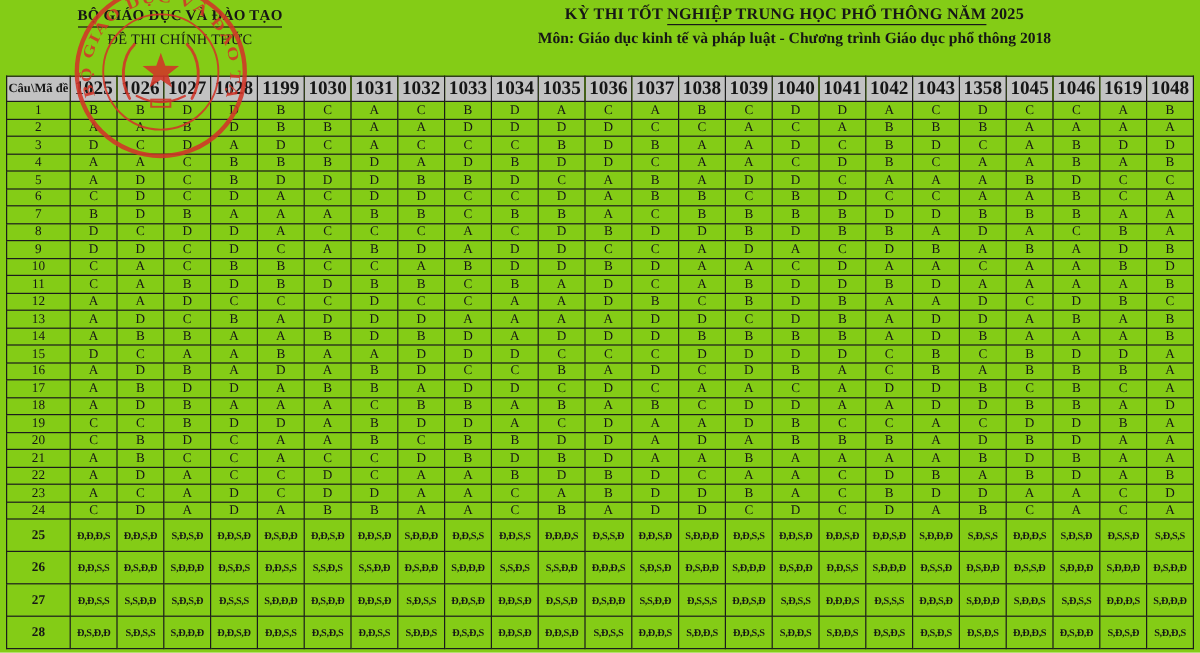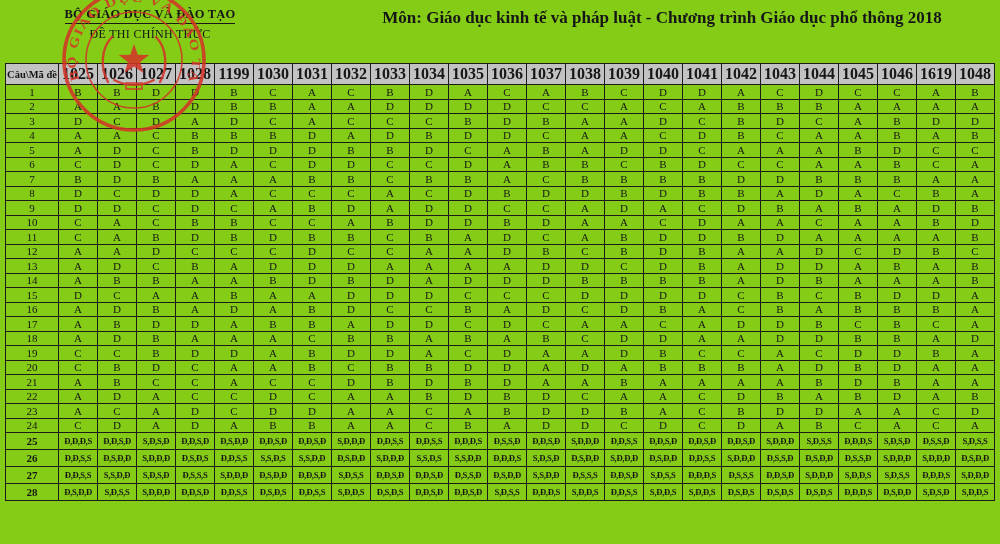--- a/index.html
+++ b/index.html
@@ -8,51 +8,52 @@
 
   
   .hdr-left{position:absolute;left:30px;top:4px;width:240px;text-align:center;}
   .hdr-left .l1{font-size:12.5px;font-weight:bold;letter-spacing:.2px;
                 border-bottom:1.4px solid #181818;display:inline-block;padding-bottom:1px;}
   .hdr-left .l2{font-size:12px;font-weight:normal;margin-top:3px;letter-spacing:.3px;}
 
   .hdr-right{position:absolute;left:372px;top:4px;width:580px;text-align:center;}
   .hdr-right .t1{font-size:13.5px;font-weight:bold;letter-spacing:.2px;}
   .hdr-right .t1 .u{border-bottom:1.5px solid #181818;padding-bottom:1px;}
-  .hdr-right .t2{font-size:17px;font-weight:bold;margin-top:4px;}
+  .hdr-right .t2{font-size:13px;font-weight:bold;margin-top:4px;}
 
   
   .stamp{position:absolute;left:44px;top:-14px;width:180px;height:176px;
          pointer-events:none;opacity:.88;z-index:5;}
 
   
   table.key{position:absolute;left:5px;top:63px;border-collapse:collapse;
             table-layout:fixed;width:989px;border-radius:26px;}
   table.key td,table.key th{border:1.6px solid #1c1c1c;text-align:center;
             vertical-align:middle;padding:0;overflow:hidden;white-space:nowrap;}
   table.key th{background:#c2c2c2;font-size:16px;font-weight:bold;height:20px;}
   table.key th.corner{font-size:10.5px;}
   table.key tr.q{height:14.5px;}
   table.key tr.q td{font-size:11px;}
   table.key td.qnum{font-size:11px;}
-  table.key tr.multi{height:17px;}
+  table.key tr.multi{height:27px;}
   table.key tr.multi td{font-size:8.6px;font-weight:bold;letter-spacing:-.3px;}
   table.key tr.multi td.qnum{font-size:11px;letter-spacing:0;}
 </style>
 </head>
 <body>
 
 <div class="page">
 
   <div class="hdr-left">
     <div class="l1">BỘ GIÁO DỤC VÀ ĐÀO TẠO</div>
     <div class="l2">ĐỀ THI CHÍNH THỨC</div>
   </div>
 
   <div class="hdr-right">
+    <div class="t1"><span>KỲ THI TỐT </span><span class="u">NGHIỆP TRUNG HỌC PHỔ THÔNG NĂM</span><span> 2025</span></div>
     <div class="t2">Môn: Giáo dục kinh tế và pháp luật - Chương trình Giáo dục phổ thông 2018</div>
   </div>
 
   <svg class="stamp" viewBox="0 0 180 176" xmlns="http://www.w3.org/2000/svg">
     <g stroke="#d23528" fill="none">
       <circle cx="90" cy="74" r="70" stroke-width="3.6"></circle>
       <circle cx="90" cy="74" r="48" stroke-width="1.6"></circle>
     </g>
     <path id="stampArc" d="M 35.5 93.7 A 58 58 0 1 1 144.5 93.7" fill="none"></path>
     <text font-family="Liberation Serif, serif" font-size="12.5" font-weight="bold" fill="#d23528" letter-spacing="1">
@@ -111,21 +112,21 @@
           <th>1034</th>
           <th>1035</th>
           <th>1036</th>
           <th>1037</th>
           <th>1038</th>
           <th>1039</th>
           <th>1040</th>
           <th>1041</th>
           <th>1042</th>
           <th>1043</th>
-          <th>1044</th>
+          <th>1358</th>
           <th>1045</th>
           <th>1046</th>
           <th>1619</th>
           <th>1048</th>
         </tr>
       </thead>
     <tbody id="bodyRows">
         <tr class="q">
           <td class="qnum">1</td>
           <td>B</td>

